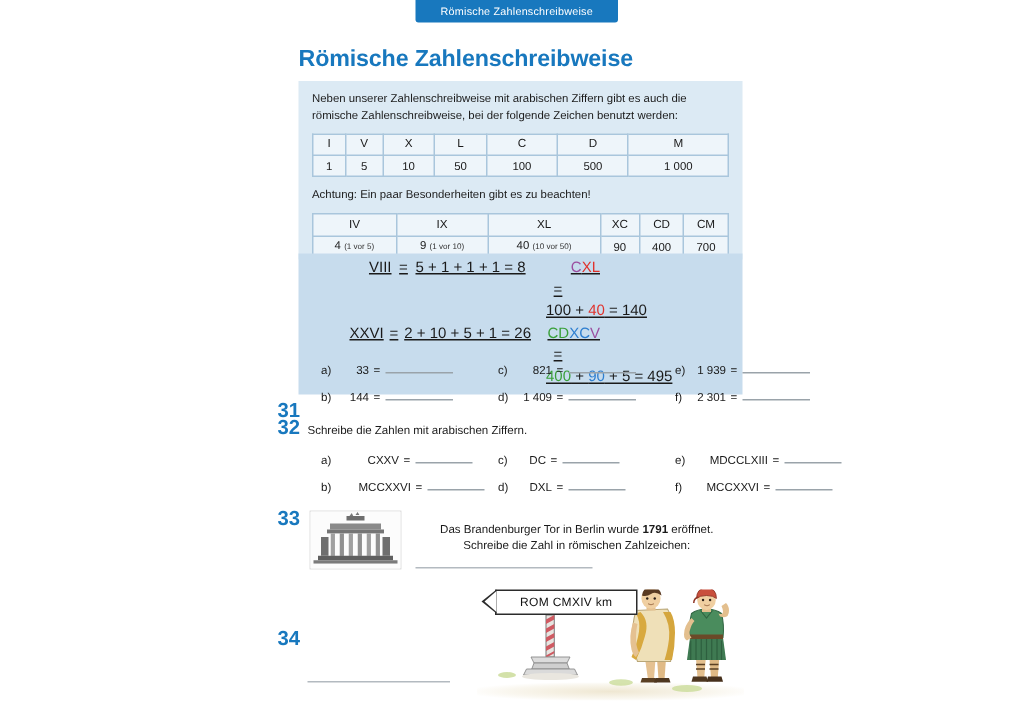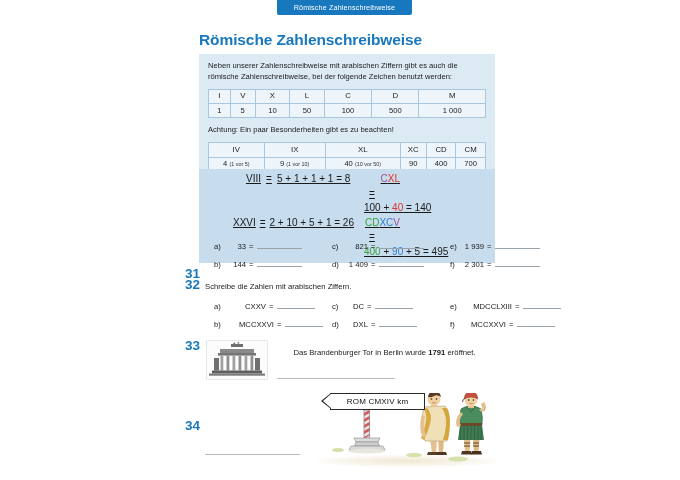--- a/index.html
+++ b/index.html
@@ -390,20 +390,21 @@
       <rect x="7" y="17" width="5" height="12.5" fill="#6f6f6f"></rect>
       <rect x="48" y="17" width="5" height="12.5" fill="#6f6f6f"></rect>
 
       <rect x="5" y="29.5" width="50" height="3" fill="#5f5f5f"></rect>
       <rect x="2" y="32.5" width="56" height="2.2" fill="#7b7b7b"></rect>
     </svg>
   </div>
 
   <div class="ex-instr" style="left:277px; top:347px; width:215px;text-align:center;">
     <span>Das Brandenburger Tor in Berlin wurde </span><b>1791</b><span> eröffnet.</span><br>
+    <span>Schreibe die Zahl in römischen Zahlzeichen:</span>
   </div>
   <div class="answer-rule" style="left:277px; top:378px; width:118px;"></div>
 
   <div class="ex-no" style="left:185px; top:418px;">34</div>
   <div class="answer-rule" style="left:205px; top:454px; width:95px;"></div>
 
   <div class="scene">
     <div class="ground"></div>
 
     <svg viewBox="0 0 190 80" width="190" height="80" style="position:absolute;left:0;top:0;">

